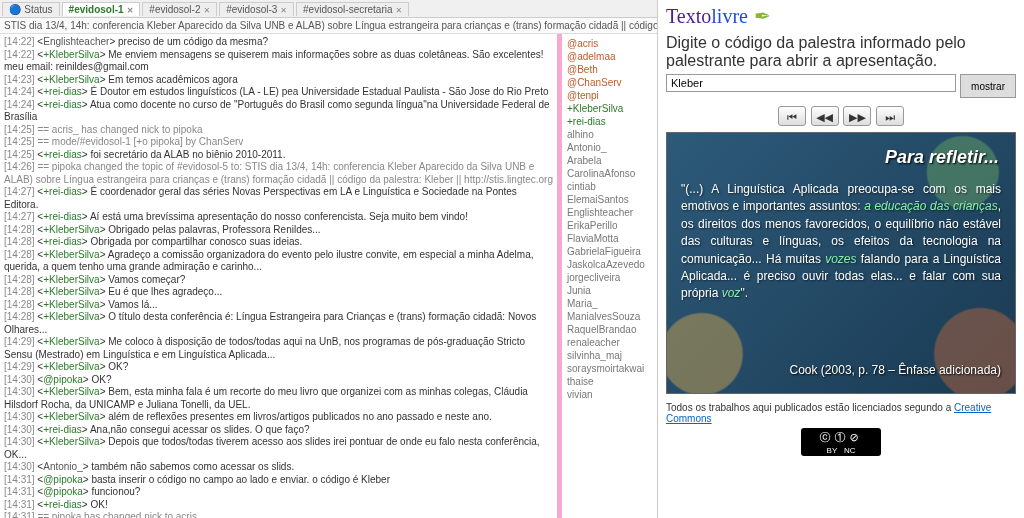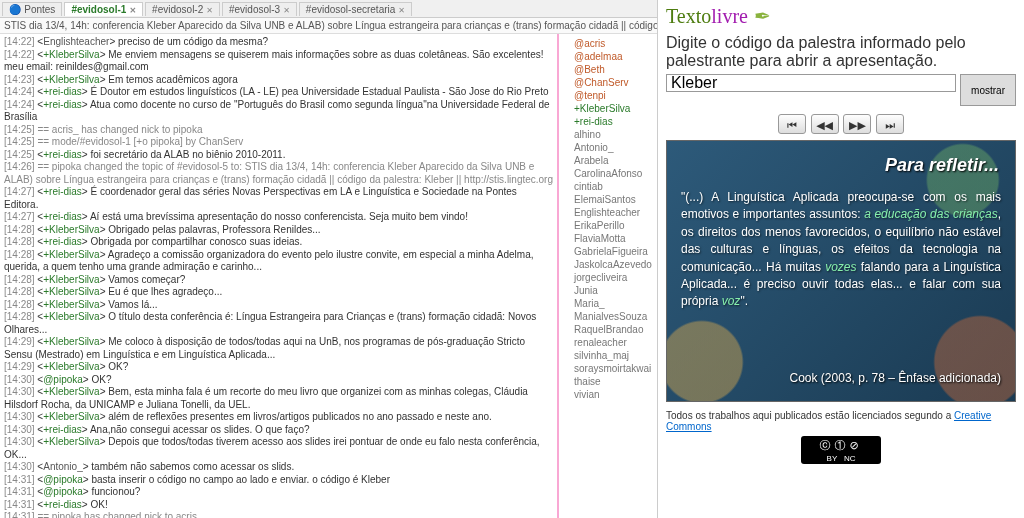--- a/index.html
+++ b/index.html
@@ -11,35 +11,35 @@
 .tab .close { color: #888; margin-left: 3px; font-size: 8px; }
 .topic { padding: 2px 4px; font-size: 10px; color: #555; background: #fafafa; border-bottom: 1px solid #ddd; white-space: nowrap; overflow: hidden; }
 .chat-wrap { flex: 1; display: flex; overflow: hidden; }
 .chat { flex: 1; overflow-y: auto; padding: 2px 4px; font-size: 10px; line-height: 1.25; color: #333; }
 .chat-line { white-space: normal; word-break: break-word; }
 .ts { color: #888; }
 .nick-voice { color: #2a7a2a; }
 .nick-op { color: #2a7a2a; }
 .nick-plain { color: #555; }
 .sys { color: #888; }
-.users { width: 100px; border-left: 2px solid #f9a8d4; overflow-y: auto; padding: 3px 15px; font-size: 10px; }
+.users { width: 100px; border-left: 5px solid #f9a8d4; overflow-y: auto; padding: 3px 5px; font-size: 10px; }
 .users div { line-height: 1.3; white-space: nowrap; cursor: pointer; }
 .u-at { color: #c05a2a; }
 .u-plus { color: #2a7a2a; }
 .u-plain { color: #777; }
 .right { width: 366px; height: 518px; padding: 4px 8px; overflow-y: auto; }
 .logo-row { display: flex; align-items: center; gap: 6px; margin-bottom: 6px; }
 .logo-text { font-family: cursive; font-size: 20px; }
-.logo-text .t1 { color: #4d7c0f; }
-.logo-text .t2 { color: #a21caf; }
+.logo-text .t1 { color: #4c1d95; }
+.logo-text .t2 { color: #1d4ed8; }
 .pen { color: #8ab33e; font-size: 20px; }
 .prompt { font-size: 16px; color: #333; margin-bottom: 4px; }
 .search-row { display: flex; gap: 4px; margin-bottom: 8px; }
-.search-row input { flex: 1; border: 1px solid #999; padding: 8px 4px; font-size: 16px; height: 18px; }
-.search-row button { border: 1px solid #999; background: #ddd; font-size: 10px; padding: 2px 10px; cursor: pointer; height: 32px; }
+.search-row input { flex: 1; border: 1px solid #999; padding: 8px 4px; font-size: 11px; height: 18px; }
+.search-row button { border: 1px solid #999; background: #ddd; font-size: 10px; padding: 2px 10px; cursor: pointer; height: 24px; }
 .controls { text-align: center; margin-bottom: 6px; }
 .controls span { display: inline-block; border: 1px solid #999; border-radius: 3px; background: linear-gradient(#fefefe,#ddd); width: 28px; height: 20px; text-align: center; line-height: 20px; font-size: 11px; cursor: pointer; margin: 0 1px; color: #333; }
 .slide { width: 350px; height: 262px; background: #1a4a6a; border: 1px solid #666; margin: 0 auto 8px; position: relative; overflow: hidden; }
 .slide-bg { position: absolute; inset: 0; background:
   radial-gradient(circle at 10% 85%, rgba(200,160,80,.5) 0 40px, transparent 42px),
   radial-gradient(circle at 90% 85%, rgba(180,100,60,.5) 0 45px, transparent 47px),
   radial-gradient(circle at 85% 15%, rgba(100,160,100,.5) 0 35px, transparent 37px),
   linear-gradient(135deg, #2d5a7a 0%, #1a3a52 100%); }
 .slide-title { position: absolute; top: 14px; right: 16px; font-style: italic; font-weight: bold; font-size: 18px; color: #fff; text-shadow: 1px 1px 2px #000; }
 .slide-body { position: absolute; top: 48px; left: 14px; right: 14px; font-size: 12px; color: #fff; text-align: justify; line-height: 1.45; text-shadow: 1px 1px 2px rgba(0,0,0,.6); }
@@ -51,21 +51,21 @@
 .cc .icons { letter-spacing: 4px; font-size: 11px; }
 ::-webkit-scrollbar { width: 12px; }
 ::-webkit-scrollbar-track { background: #eee; }
 ::-webkit-scrollbar-thumb { background: #bbb; border: 1px solid #999; }
 </style>
 </head>
 <body>
 
 <div class="left">
   <div class="tabs">
-      <div class="tab">🔵 Pontes</div>
+      <div class="tab">🔵 Status</div>
       <div class="tab active">#evidosol-1<span class="close">✕</span></div>
       <div class="tab">#evidosol-2<span class="close">✕</span></div>
       <div class="tab">#evidosol-3<span class="close">✕</span></div>
       <div class="tab">#evidosol-secretaria<span class="close">✕</span></div>
     </div>
   <div class="topic">
     <span>STIS dia 13/4, 14h: conferencia Kleber Aparecido da Silva UNB e ALAB) sobre Língua estrangeira para crianças e (trans) formação cidadã || código da palestra:</span>
     
     
   </div>

